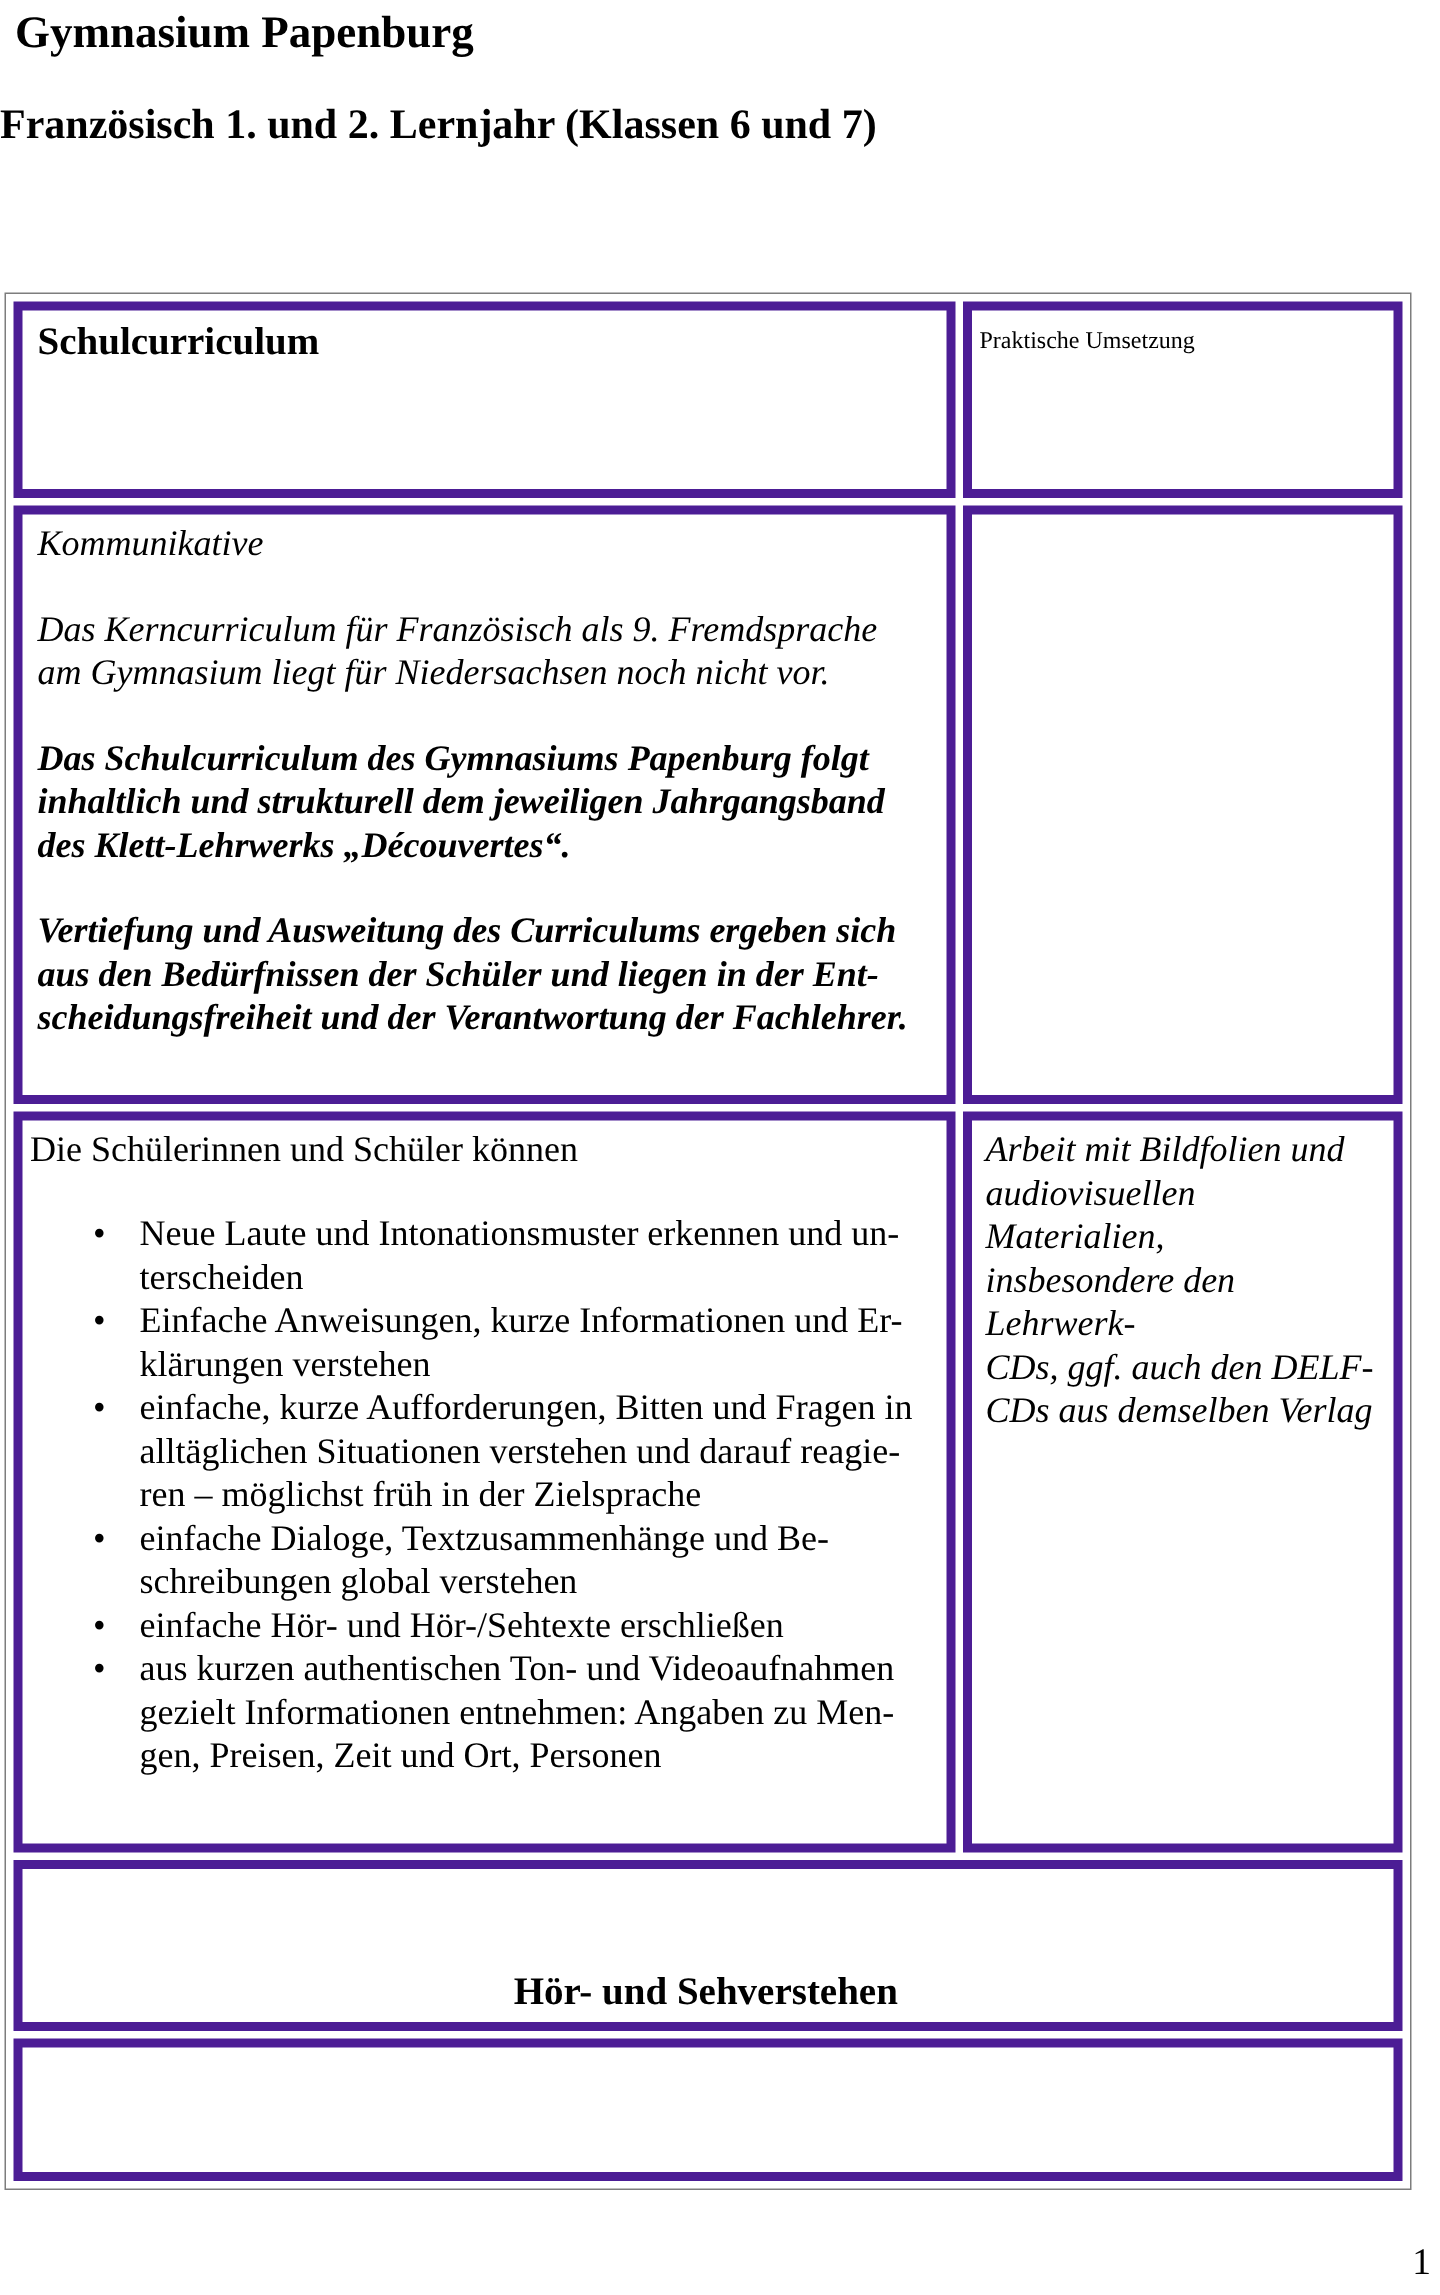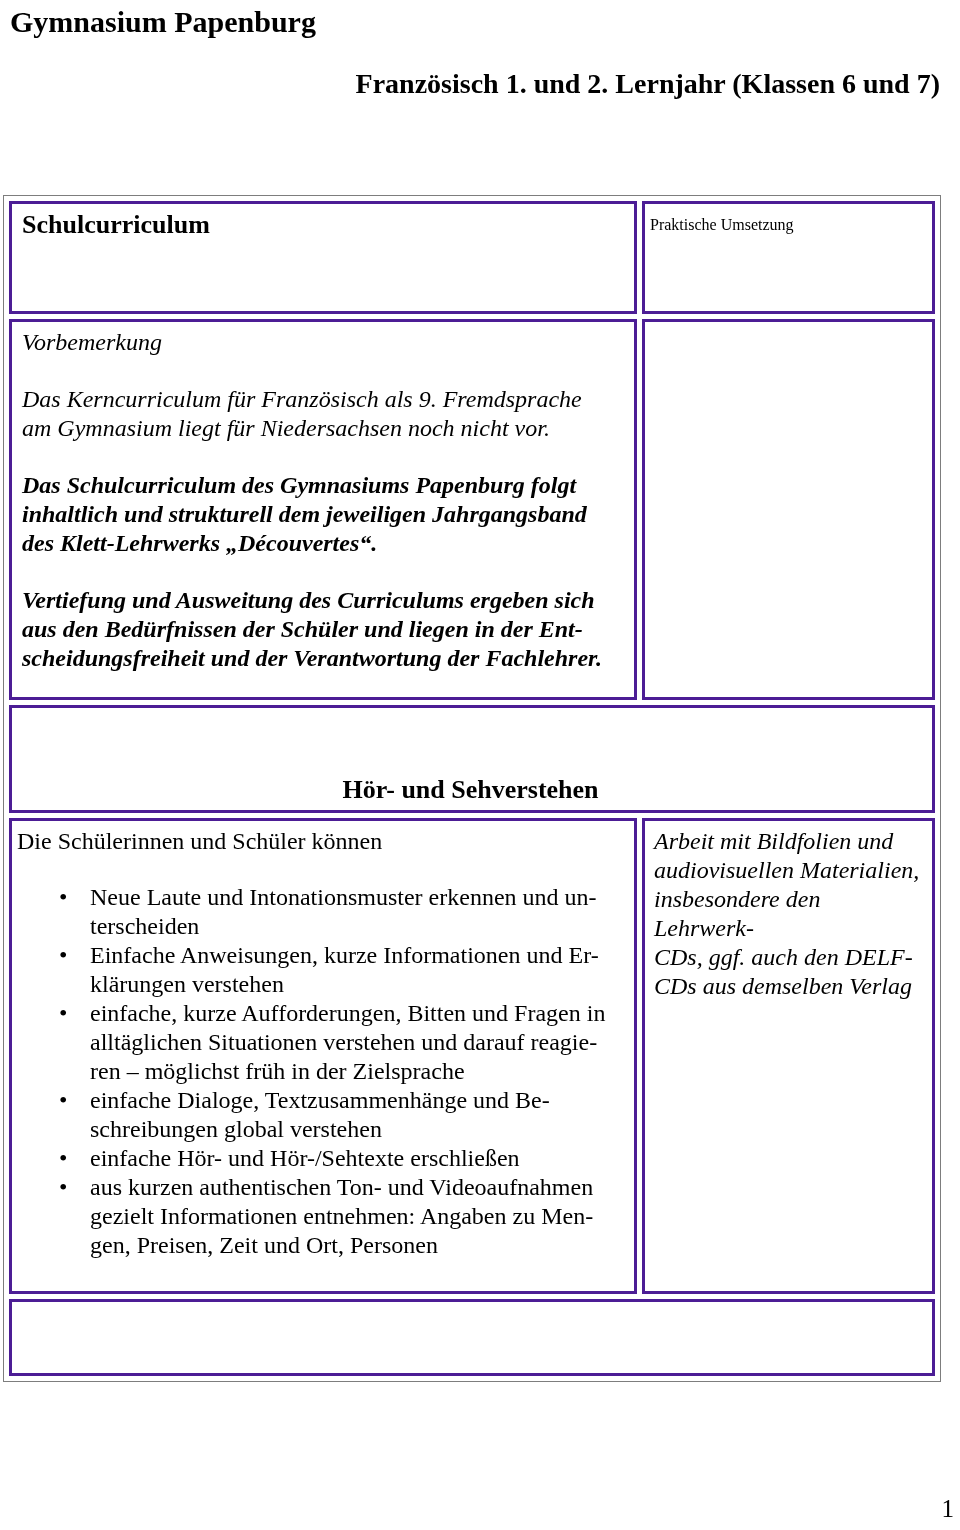--- a/index.html
+++ b/index.html
@@ -20,42 +20,42 @@
     display: flex;
     justify-content: space-between;
     padding: 4px 22px 0 10px;
     font-size: 30px;
     font-weight: bold;
     line-height: 36px;
   }
   .subtitle {
     margin-top: 27px;
     width: 940px;
-    text-align: right;
+    text-align: left;
     font-size: 28px;
     font-weight: bold;
     line-height: 34px;
   }
   table.doc-table {
     position: absolute;
     top: 195px;
     left: 3px;
     width: 938px;
     table-layout: fixed;
     border-collapse: separate;
     border-spacing: 5px;
     border: 1px solid #7d7d7d;
     background: #ffffff;
   }
   col.col-left  { width: 628px; }
   col.col-right { width: auto; }
   td.cell {
-    border: 3px solid #4c1d95;
+    border: 6px solid #4c1d95;
     vertical-align: top;
-    padding: 6px 8px 8px 5px;
+    padding: 6px 8px 20px 5px;
     font-size: 24px;
     line-height: 29px;
     background: #ffffff;
   }
   td.head-left {
     height: 93px;
     font-size: 26px;
     font-weight: bold;
     padding-left: 10px;
   }
@@ -130,37 +130,33 @@
       <col class="col-right">
     </colgroup>
     <tbody>
       <tr>
         <td class="cell head-left">Schulcurriculum</td>
         <td class="cell head-right">Praktische Umsetzung</td>
       </tr>
 
       <tr>
         <td class="cell vorb-cell">
-          <p class="ital">Vorbemerkung</p>
+          <p class="ital">Kommunikative</p>
           <p class="ital">Das Kerncurriculum  für Französisch als 9. Fremdsprache
 am Gymnasium liegt für Niedersachsen noch nicht vor.</p>
           <p class="bold-ital">Das Schulcurriculum des Gymnasiums Papenburg  folgt
 inhaltlich und strukturell dem jeweiligen Jahrgangsband
 des Klett-Lehrwerks „Découvertes“.</p>
           <p class="bold-ital last">Vertiefung und Ausweitung des Curriculums ergeben  sich
 aus den Bedürfnissen der Schüler und liegen in der Ent-
 scheidungsfreiheit und der Verantwortung der Fachlehrer.</p>
         </td>
         <td class="cell"></td>
       </tr>
 
-
-      <tr>
-        <td class="cell subsection-cell" colspan="2">Hör- und Sehverstehen</td>
-      </tr>
 
       <tr>
         <td class="cell skills-cell">
           <p class="intro">Die Schülerinnen und Schüler können</p>
           <ul>
             <li>Neue Laute und Intonationsmuster erkennen und  un-
 terscheiden</li>
             <li>Einfache Anweisungen, kurze Informationen und Er-
 klärungen verstehen</li>
             <li>einfache, kurze Aufforderungen, Bitten und Fragen in
@@ -177,20 +173,24 @@
         <td class="cell note-cell">
           <div class="note">Arbeit mit Bildfolien  und
 audiovisuellen Materialien,
 insbesondere den Lehrwerk-
 CDs, ggf. auch den DELF-
 CDs aus demselben Verlag</div>
         </td>
       </tr>
 
       <tr>
+        <td class="cell subsection-cell" colspan="2">Hör- und Sehverstehen</td>
+      </tr>
+
+      <tr>
         <td class="cell empty-bottom" colspan="2"></td>
       </tr>
     </tbody>
   </table>
 
   <div class="page-number">1</div>
 
 </div>
 
 </body></html>

